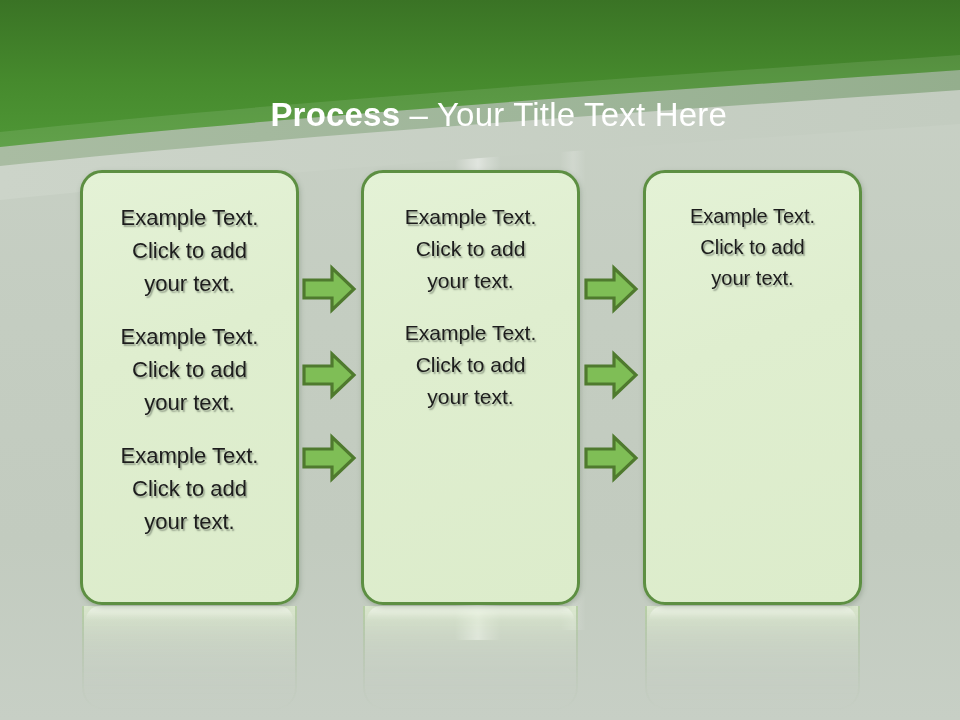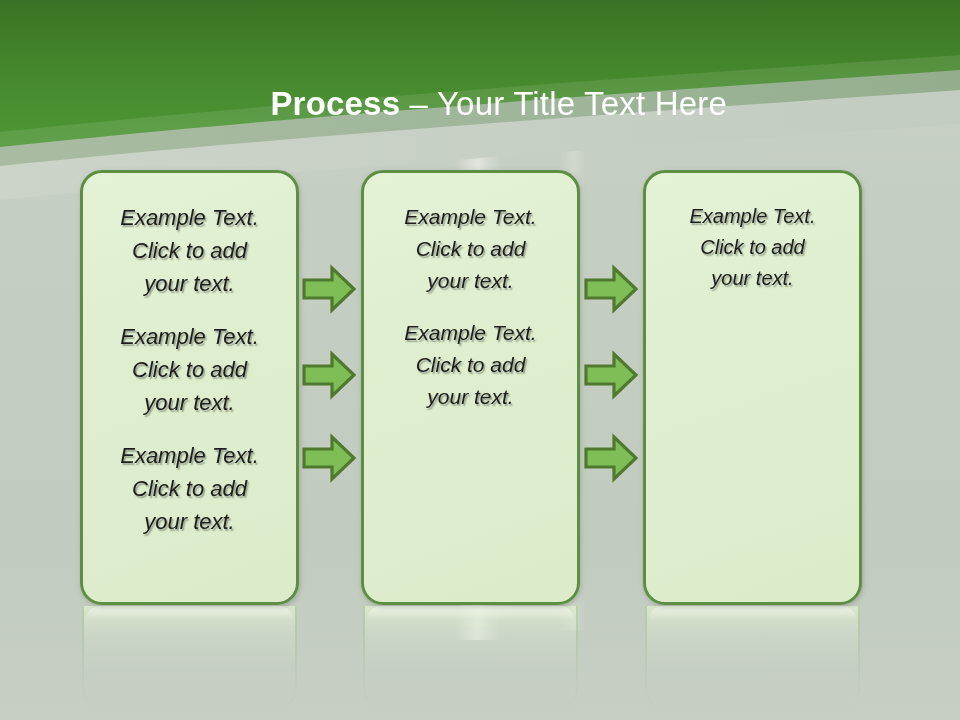--- a/index.html
+++ b/index.html
@@ -47,21 +47,21 @@
   
   .header-svg {
     position: absolute;
     left: 0; top: 0;
     width: 960px; height: 200px;
   }
 
   .title {
     position: absolute;
     left: 0;
-    top: 44px;
+    top: 55px;
     width: 960px;
     text-align: center;
     color: #ffffff;
     font-size: 33px;
     line-height: 40px;
     letter-spacing: 0.2px;
     white-space: pre;
   }
   .title .strong { font-weight: bold; }
   .title .rest { font-weight: normal; }
@@ -76,21 +76,20 @@
     box-shadow: 1px 2px 5px rgba(90,110,85,0.35);
   }
   .pbox-inner {
     position: absolute;
     left: 0; right: 0;
     top: 28px;
     padding: 0 10px;
     text-align: center;
   }
   .ptext {
-    font-style: italic;
     color: #1d1d1d;
     text-shadow: 1.5px 1.5px 1.5px rgba(90,100,85,0.55);
     white-space: pre-line;
   }
   .ptext + .ptext { margin-top: 20px; }
 
   
   .refl {
     position: absolute;
     box-sizing: border-box;

